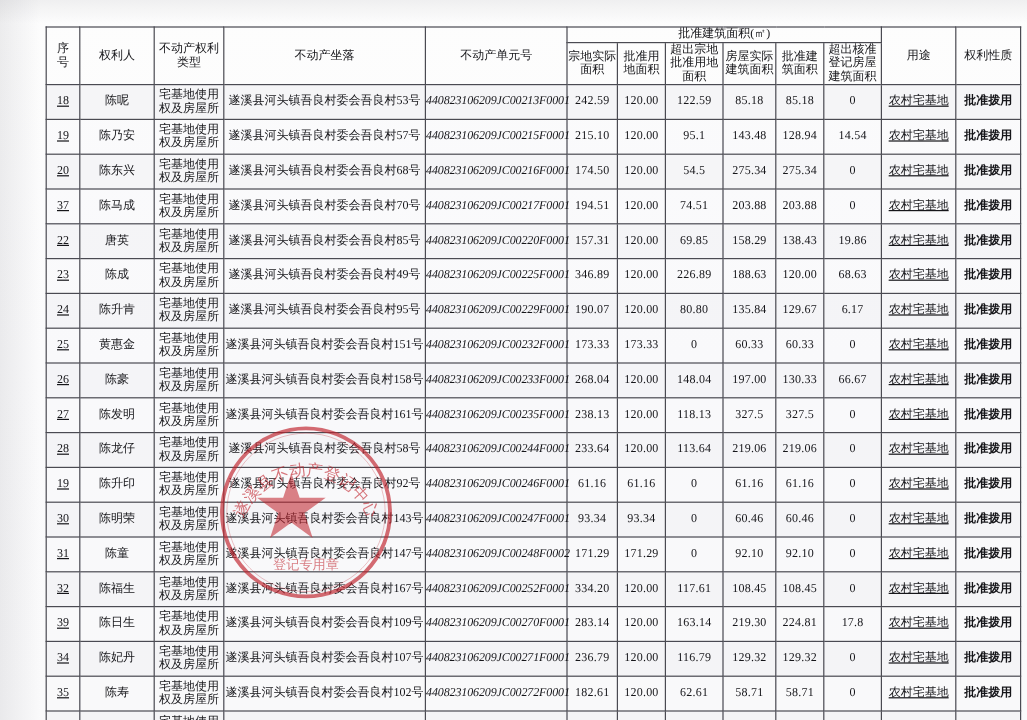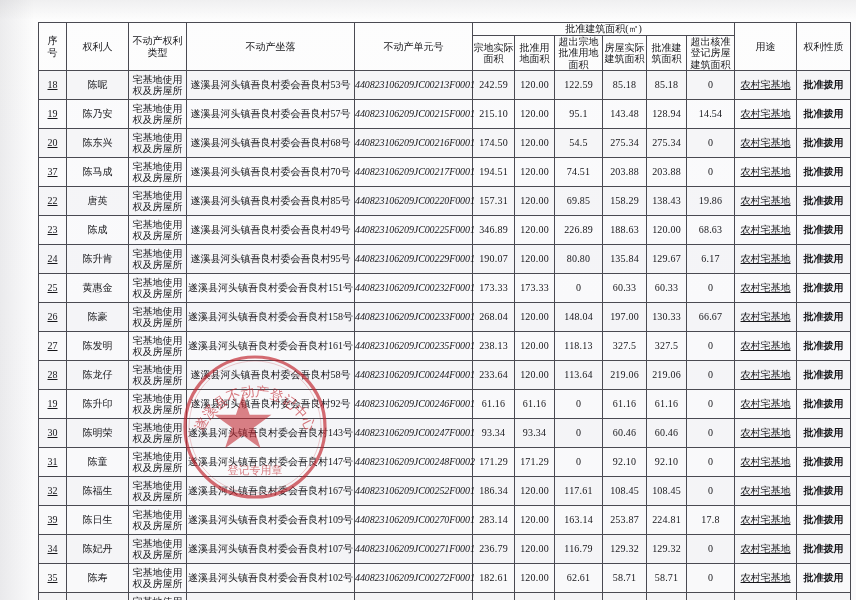--- a/index.html
+++ b/index.html
@@ -373,39 +373,39 @@
           <td class="num">0</td>
           <td class="use">农村宅基地</td>
           <td class="nat">批准拨用</td>
         </tr>
         <tr>
           <td class="idx">32</td>
           <td class="nm">陈福生</td>
           <td class="typ">宅基地使用权及房屋所</td>
           <td class="loc">遂溪县河头镇吾良村委会吾良村167号</td>
           <td class="uid">440823106209JC00252F0001</td>
-          <td class="num">186.34</td>
+          <td class="num">334.20</td>
           <td class="num">120.00</td>
           <td class="num">117.61</td>
           <td class="num">108.45</td>
           <td class="num">108.45</td>
           <td class="num">0</td>
           <td class="use">农村宅基地</td>
           <td class="nat">批准拨用</td>
         </tr>
         <tr>
           <td class="idx">39</td>
           <td class="nm">陈日生</td>
           <td class="typ">宅基地使用权及房屋所</td>
           <td class="loc">遂溪县河头镇吾良村委会吾良村109号</td>
           <td class="uid">440823106209JC00270F0001</td>
           <td class="num">283.14</td>
           <td class="num">120.00</td>
           <td class="num">163.14</td>
-          <td class="num">253.87</td>
+          <td class="num">219.30</td>
           <td class="num">224.81</td>
           <td class="num">17.8</td>
           <td class="use">农村宅基地</td>
           <td class="nat">批准拨用</td>
         </tr>
         <tr>
           <td class="idx">34</td>
           <td class="nm">陈妃丹</td>
           <td class="typ">宅基地使用权及房屋所</td>
           <td class="loc">遂溪县河头镇吾良村委会吾良村107号</td>

